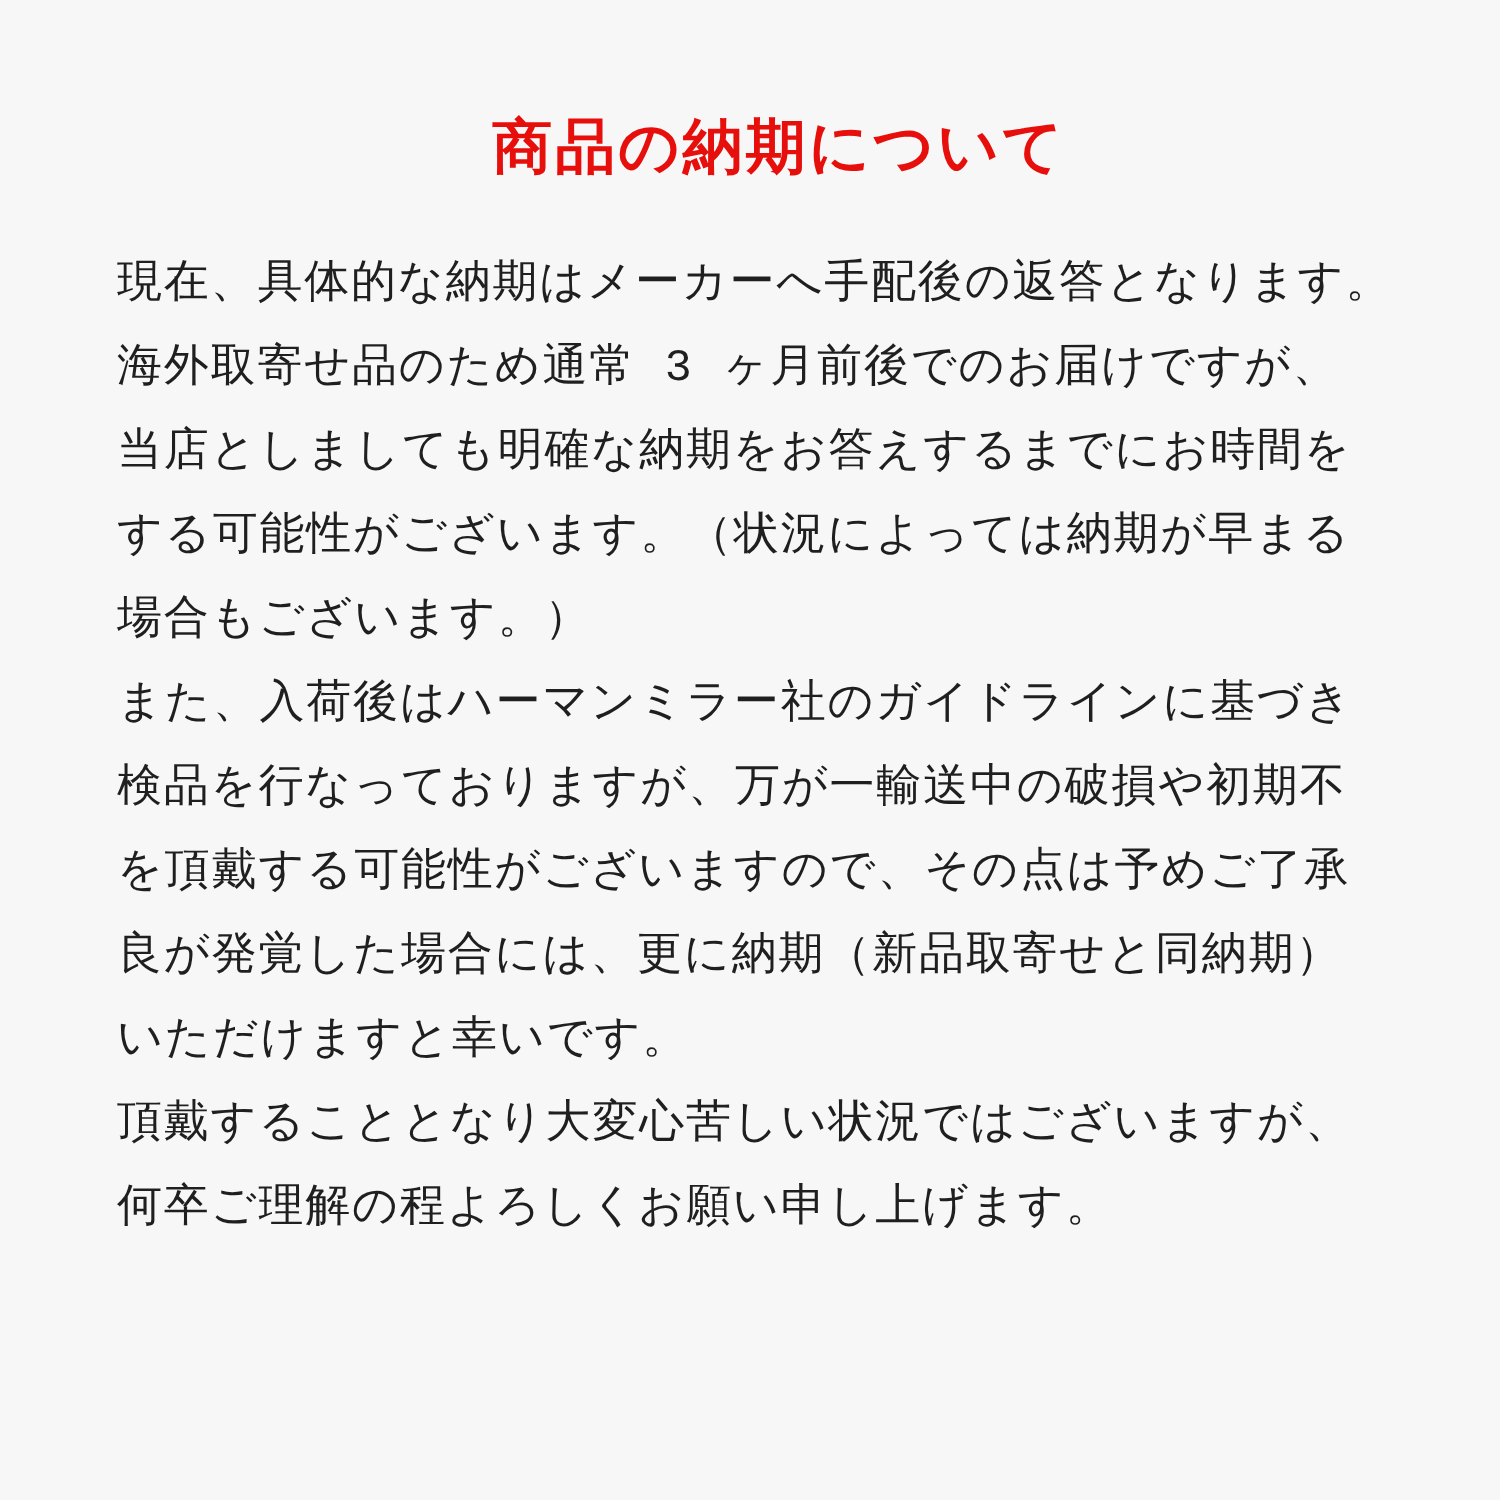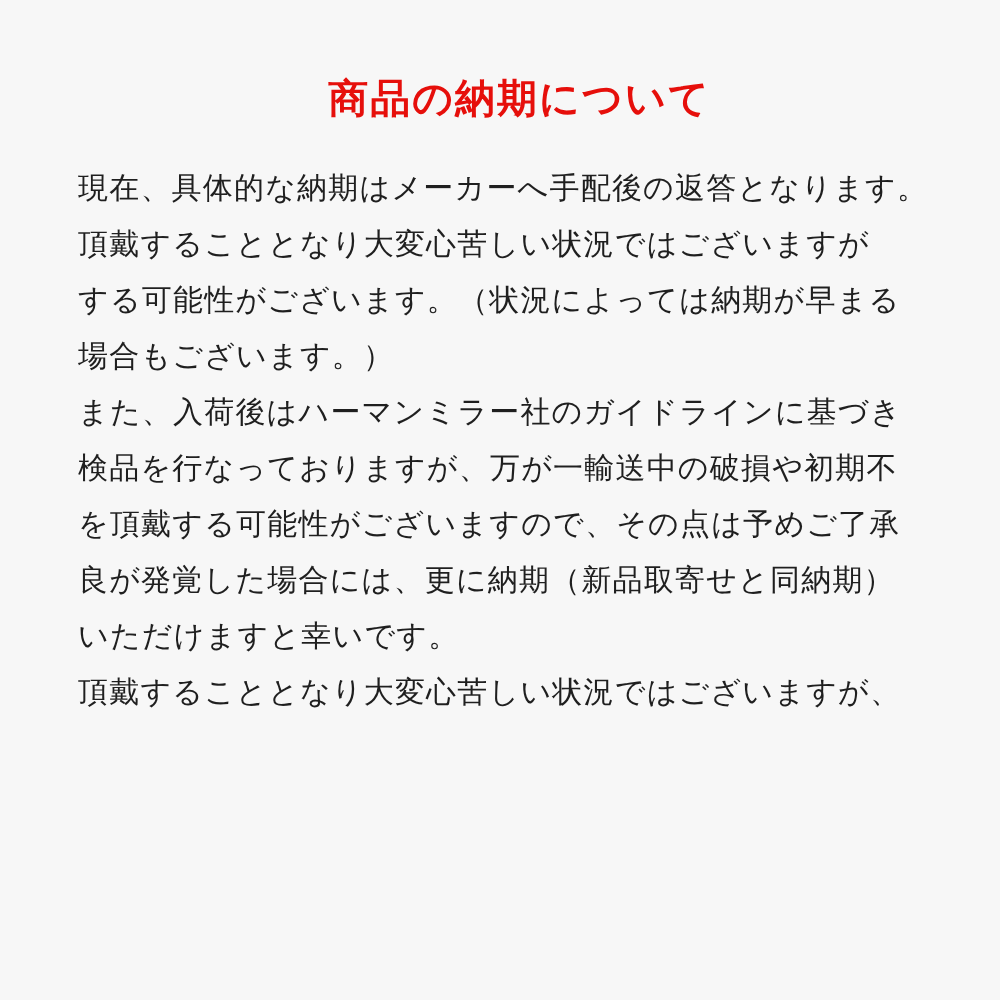--- a/index.html
+++ b/index.html
@@ -41,23 +41,25 @@
     font-weight: 700;
   }
 </style>
 </head>
 <body style="background: rgb(247, 247, 247);">
 
 <div class="notice">
   <h1 class="notice-title" style="color: rgb(230, 15, 11); padding-left: 39px;">商品の納期について</h1>
   <div class="notice-body" style="color: rgb(31, 31, 31); font-family: Liberation Mono, monospace;">
       <div class="line"><span>現在、具体的な納期はメーカーへ手配後の返答となります。</span></div>
-      <div class="line"><span>頂戴することとなり大変心苦しい状況ではございますが</span></div>
+      <div class="line"><span>海外取寄せ品のため通常 3 ヶ月前後でのお届けですが、</span></div>
+      <div class="line"><span>当店としましても明確な納期をお答えするまでにお時間を</span></div>
       <div class="line"><span>する可能性がございます。（状況によっては納期が早まる</span></div>
       <div class="line"><span>場合もございます。）</span></div>
       <div class="line"><span>また、入荷後はハーマンミラー社のガイドラインに基づき</span></div>
       <div class="line"><span>検品を行なっておりますが、万が一輸送中の破損や初期不</span></div>
       <div class="line"><span>を頂戴する可能性がございますので、その点は予めご了承</span></div>
       <div class="line"><span>良が発覚した場合には、更に納期（新品取寄せと同納期）</span></div>
       <div class="line"><span>いただけますと幸いです。</span></div>
       <div class="line"><span>頂戴することとなり大変心苦しい状況ではございますが、</span></div>
+      <div class="line"><span>何卒ご理解の程よろしくお願い申し上げます。</span></div>
     </div>
 </div>
 
 </body></html>

